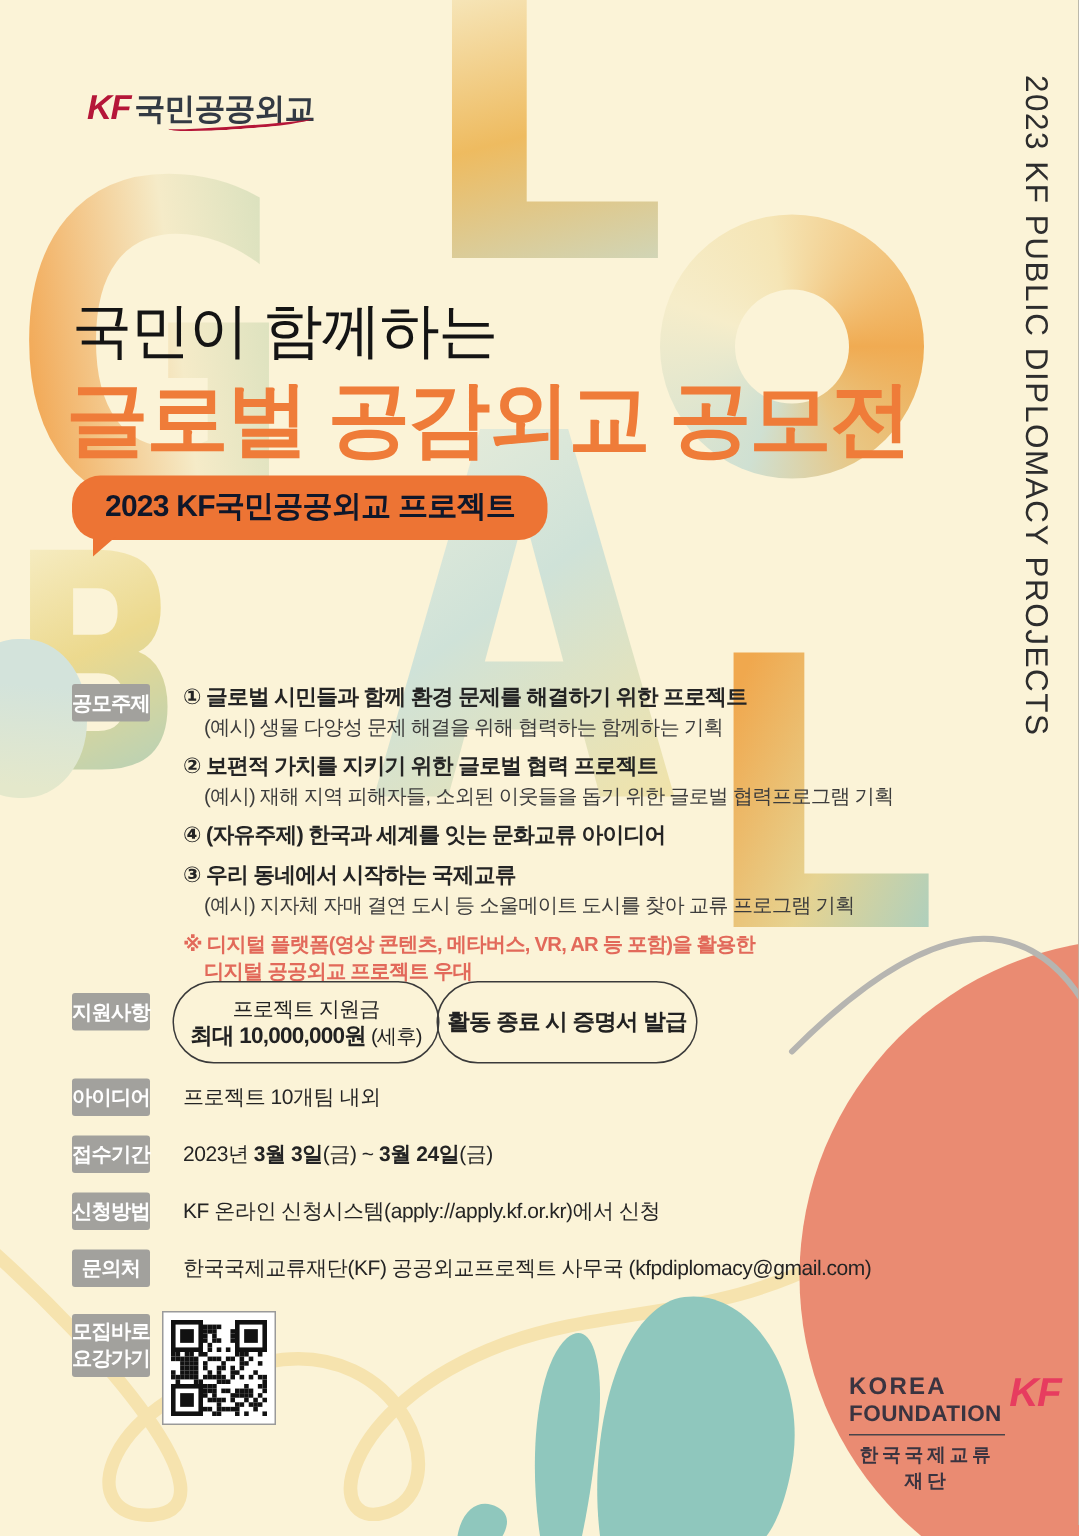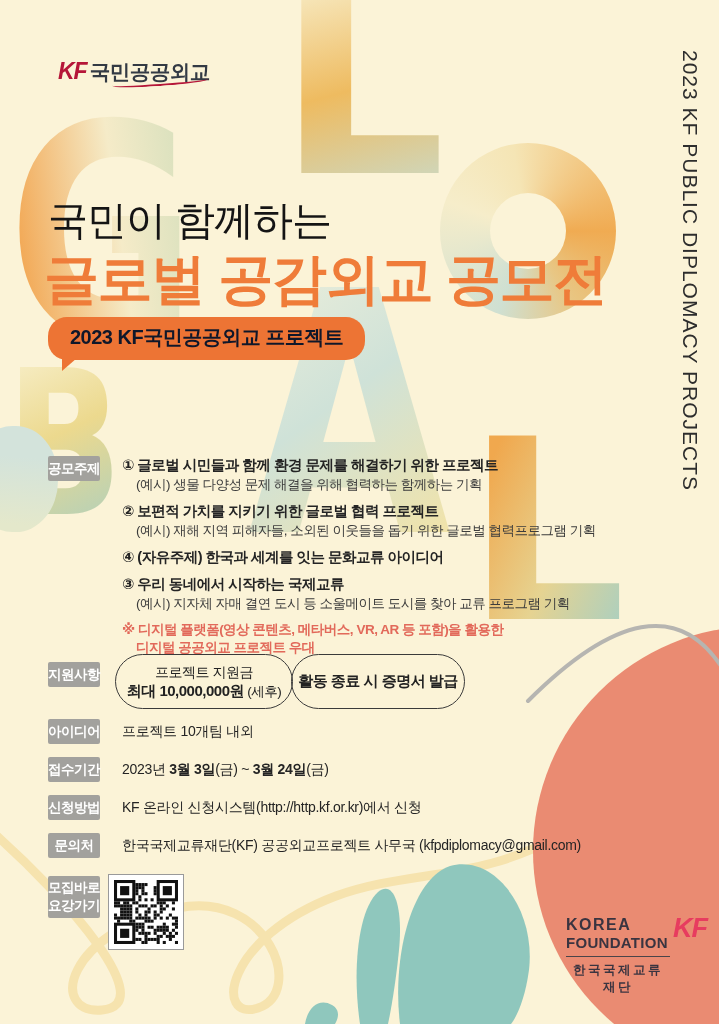--- a/index.html
+++ b/index.html
@@ -199,21 +199,21 @@
     <div class="pill-single">활동 종료 시 증명서 발급</div>
   </div>
 
   <div class="lbl" style="top:719px">아이디어</div>
   <div class="row-val" style="top:723px">프로젝트 10개팀 내외</div>
 
   <div class="lbl" style="top:757px">접수기간</div>
   <div class="row-val" style="top:761px"><span>2023년 </span><b>3월 3일</b><span>(금) ~ </span><b>3월 24일</b><span>(금)</span></div>
 
   <div class="lbl" style="top:795px">신청방법</div>
-  <div class="row-val" style="top:799px">KF 온라인 신청시스템(http://http.kf.or.kr)에서 신청</div>
+  <div class="row-val" style="top:799px">KF 온라인 신청시스템(apply://apply.kf.or.kr)에서 신청</div>
 
   <div class="lbl" style="top:833px">문의처</div>
   <div class="row-val" style="top:837px">한국국제교류재단(KF) 공공외교프로젝트 사무국 (kfpdiplomacy@gmail.com)</div>
 
   <div class="lbl lbl-2line" style="top:876px">
     <span>모집요강</span>
     <span>바로가기</span>
   </div>
   <div class="qr-frame">
     <svg width="64" height="64" viewBox="0 0 63 63">

